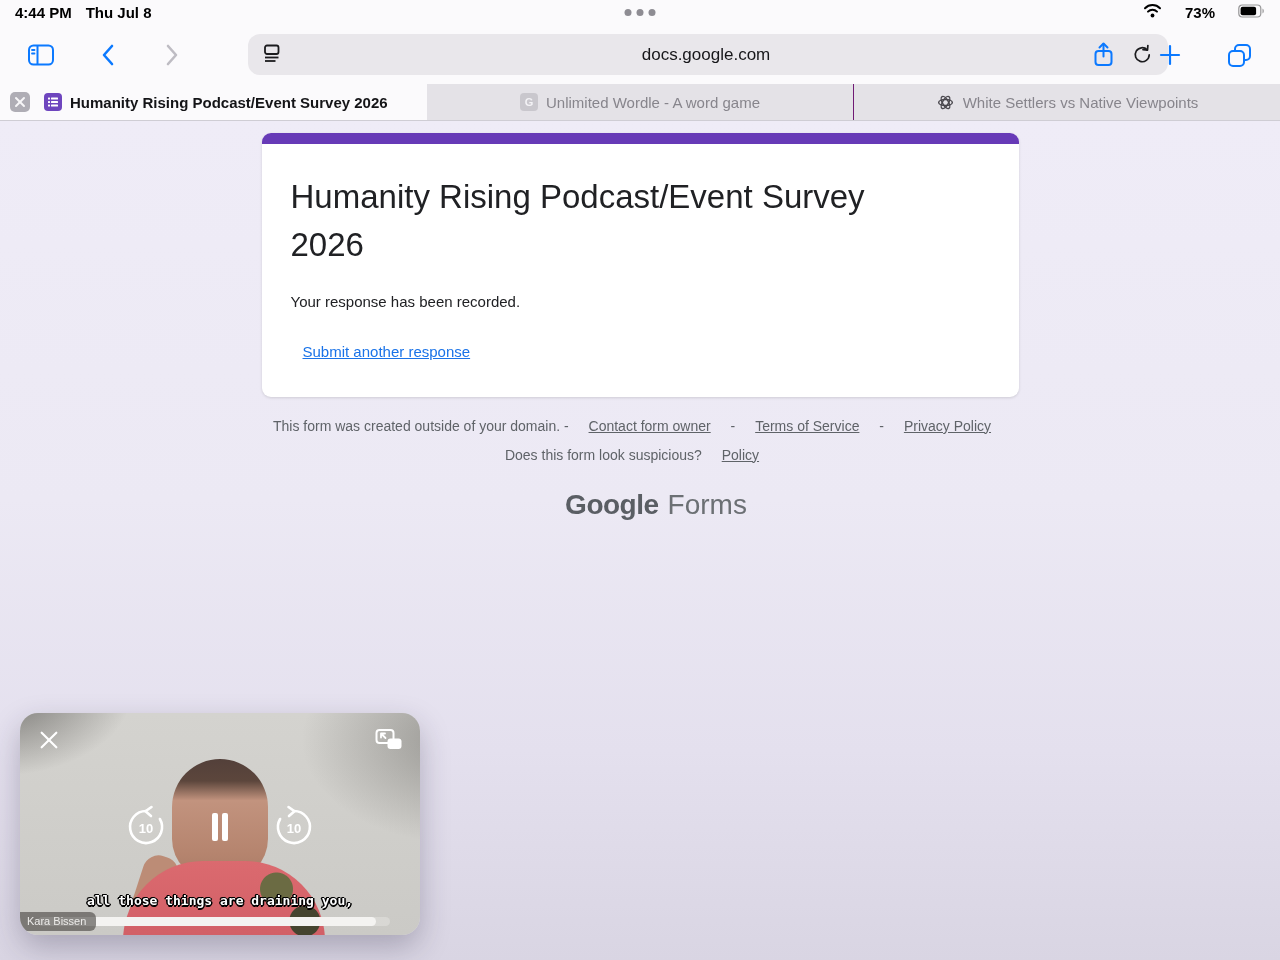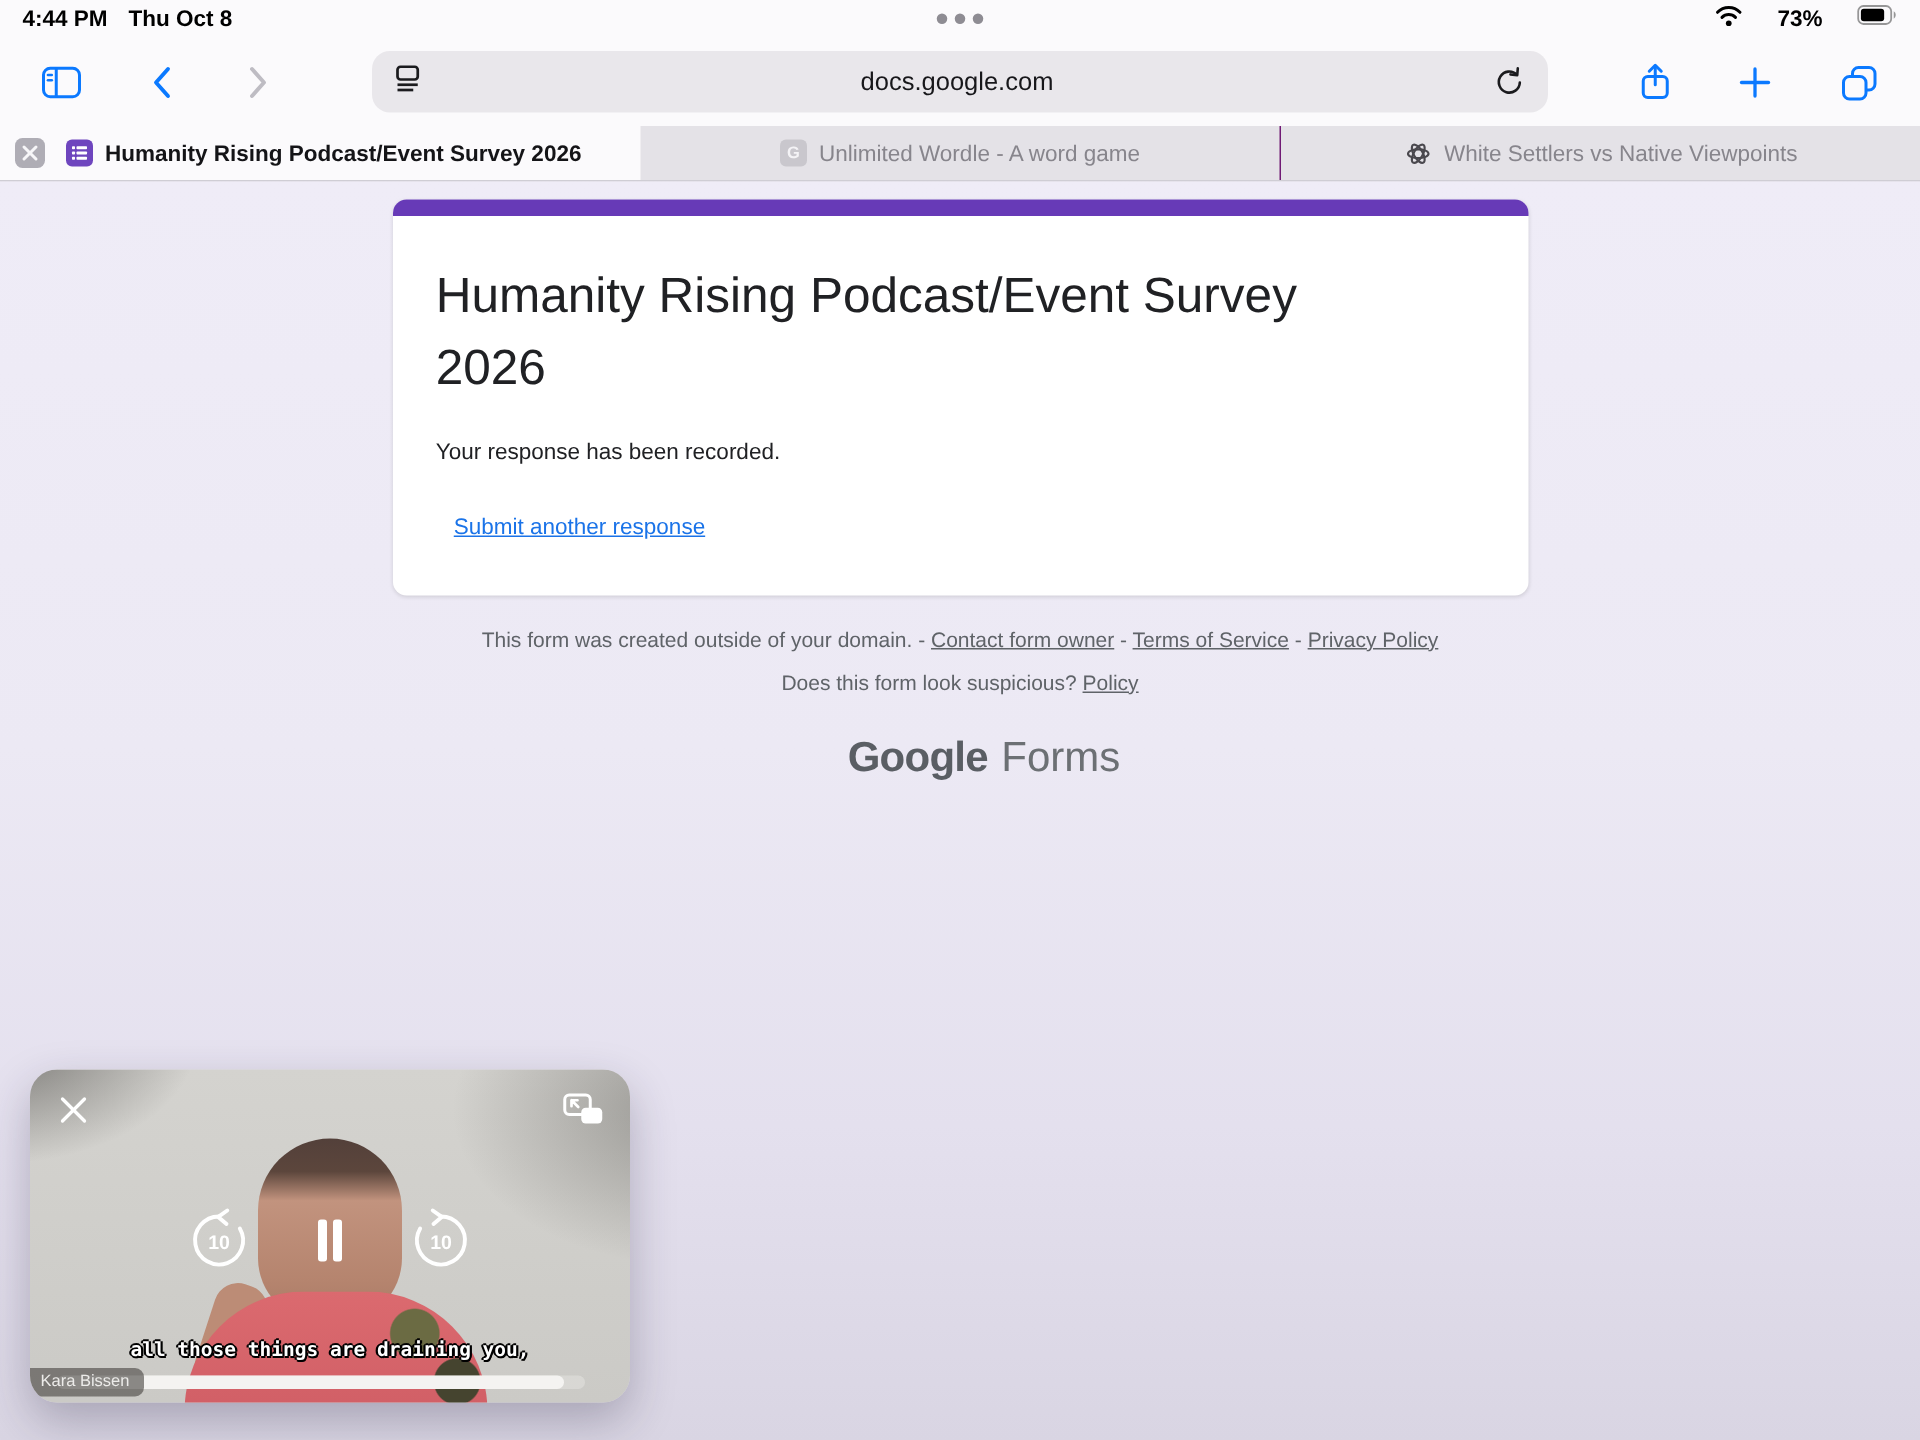--- a/index.html
+++ b/index.html
@@ -18,21 +18,21 @@
 
   
   .toolbar { position:absolute; top:24px; left:0; width:1280px; height:60px; background:#FBFAFC; }
   .tbtn { position:absolute; top:16px; width:30px; height:30px; border:none; background:transparent; cursor:pointer; display:flex; align-items:center; justify-content:center; }
   .btn-sidebar { left:26px; }
   .btn-back { left:94px; }
   .btn-forward { left:156px; }
   .btn-share { left:1088px; }
   .btn-plus { left:1155px; }
   .btn-tabs { left:1224px; }
-  .address-bar { position:absolute; left:248px; top:10px; width:784px; height:41px;
+  .address-bar { position:absolute; left:248px; top:10px; width:920px; height:41px;
     background:#E9E7EB; border-radius:12px; display:flex; align-items:center; padding:11px 12px; cursor:pointer; }
   .addr-url { flex:1; text-align:center; font-size:17px; color:#17171A; }
   .addr-reload { border:none; background:transparent; cursor:pointer; width:28px; height:28px; display:flex; align-items:center; justify-content:center; }
 
   
   .tab-bar { position:absolute; top:84px; left:0; width:1280px; height:37px; background:#E4E2E7; border-bottom:1px solid #CFCDD4; }
   .tab { position:absolute; top:0; height:36px; display:flex; align-items:center; font-size:15px; cursor:pointer; }
   .tab-active { left:0; width:427px; background:#FBFAFC; color:#141417; font-weight:700; padding-left:10px; }
   .tab-2 { left:427px; width:426px; color:#87858C; justify-content:center; }
   .tab-3 { left:853px; width:427px; color:#87858C; justify-content:center; border-left:1px solid #701a75; }
@@ -48,21 +48,21 @@
     background:linear-gradient(180deg,#EFECF7 0%, #ECE9F4 45%, #E4E0EE 75%, #D9D5E3 100%); }
   .card { position:relative; width:757px; margin:12px auto 0; background:#FFFFFF; border-radius:9px;
     box-shadow:0 1px 3px rgba(0,0,0,0.13); padding:40px 29px 36px; }
   .card-accent { position:absolute; top:0; left:0; right:0; height:11px; background:#673AB7; border-radius:9px 9px 0 0; }
   .form-title { font-size:33px; font-weight:400; color:#202124; line-height:1.45; max-width:625px; }
   .form-confirm { margin-top:24px; font-size:15px; color:#202124; }
   .submit-link { display:inline-block; margin-top:33px; font-size:15px; color:#1A73E8; text-decoration:underline; cursor:pointer;margin-left:12px; }
   .footer-line { text-align:center; font-size:14px; color:#5F6368; }
   .footer-1 { margin-top:21px; }
   .footer-2 { margin-top:13px; }
-  .footer-line a { color:#5F6368; text-decoration:underline; cursor:pointer; margin:0 0;text-align:right; }
+  .footer-line a { color:#5F6368; text-decoration:underline; cursor:pointer; margin:0 16px;text-align:right; }
   .logo-row { margin-top:26px; text-align:center; font-size:28px;margin-left:32px; }
   .logo-google { font-weight:600; letter-spacing:-0.5px; color:#5A5E64; }
   .logo-forms { font-weight:400; color:#6C7074; margin-left:9px; }
 
   
   .pip { position:absolute; left:20px; top:713px; width:400px; height:222px; border-radius:18px;
     overflow:hidden; background:linear-gradient(180deg,#D4D3CF 0%, #CBCAC6 100%);
     box-shadow:0 12px 30px rgba(40,35,60,0.28); cursor:pointer; }
   .pip-art { position:absolute; inset:0; }
   .person-torso { position:absolute; left:103px; top:148px; width:202px; height:80px; border-radius:95px 95px 0 0;
@@ -90,21 +90,21 @@
     font-size:11px; padding:3px 10px 4px 7px; border-radius:0 6px 6px 0; }
 </style>
 </head>
 <body>
 
 <div class="screen">
 
   <div class="status-bar">
     <div class="status-left">
       <span>4:44 PM</span>
-      <span>Thu Oct 8</span>
+      <span>Thu Jul 8</span>
     </div>
     <div class="status-center">
       <span class="handle-dot"></span>
       <span class="handle-dot"></span>
       <span class="handle-dot"></span>
     </div>
     <div class="status-right">
       <span>
         <svg width="19" height="15" viewBox="0 0 19 15">
             <g fill="none" stroke="#000" stroke-width="2" stroke-linecap="round">

